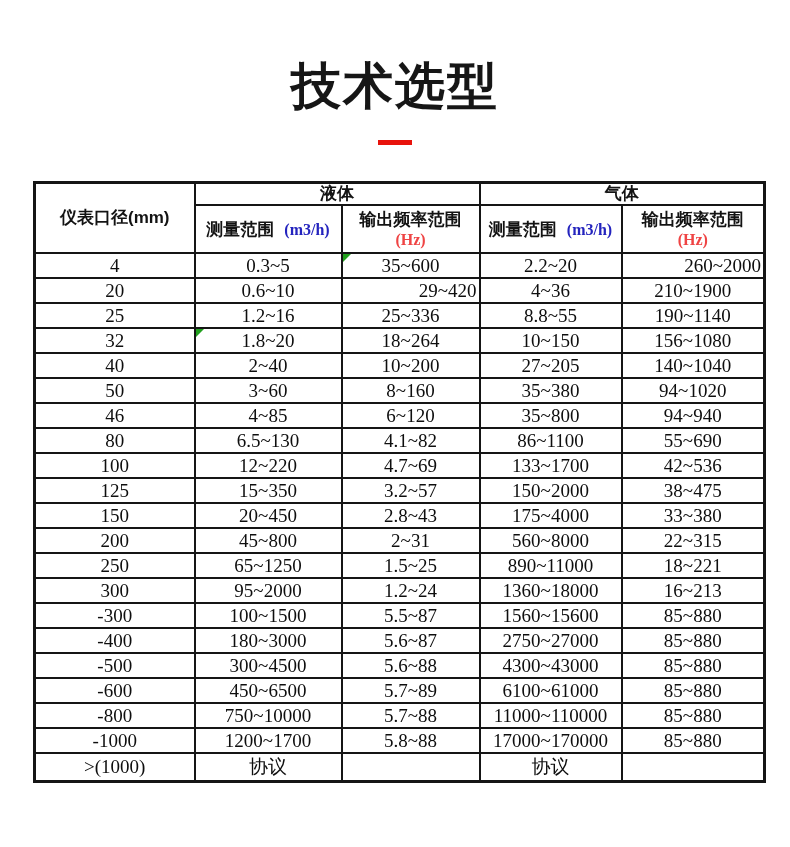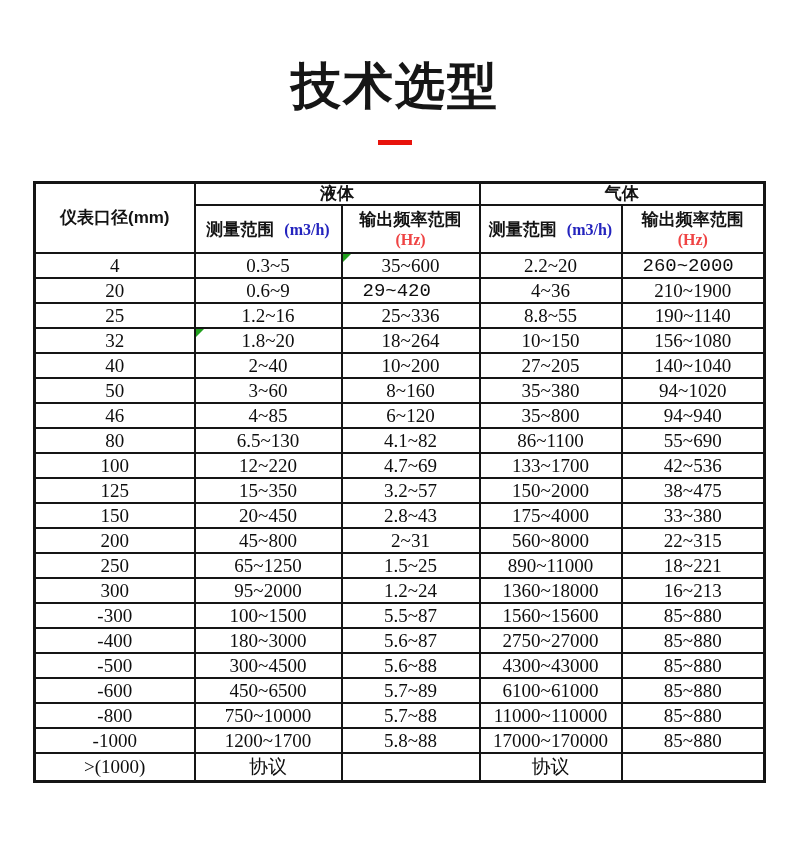--- a/index.html
+++ b/index.html
@@ -67,21 +67,21 @@
     color:#ef4444;
     line-height:20px;
   }
   .spec td{
     position:relative;
     height:23px;
     font-family:"Liberation Serif","DejaVu Serif",serif;
     font-size:19px;
     color:#0e0e0e;
   }
-  .spec td.align-left{text-align:left;padding-left:20px;font-family:Liberation Mono, monospace;}
+  .spec td.align-left{text-align:right;padding-left:20px;}
   .err-marker{
     position:absolute;left:0;top:0;
     width:0;height:0;
     border-top:8px solid var(--marker-green);
     border-right:8px solid transparent;
   }
 </style>
 </head>
 <body>
 
@@ -112,21 +112,21 @@
   <tbody>
       <tr>
         <td>4</td>
         <td>0.3~5</td>
         <td>35~600<i class="err-marker"></i></td>
         <td>2.2~20</td>
         <td class="align-left">260~2000</td>
       </tr>
       <tr>
         <td>20</td>
-        <td>0.6~9</td>
+        <td>0.6~10</td>
         <td class="align-left">29~420</td>
         <td>4~36</td>
         <td>210~1900</td>
       </tr>
       <tr>
         <td>25</td>
         <td>1.2~16</td>
         <td>25~336</td>
         <td>8.8~55</td>
         <td>190~1140</td>

